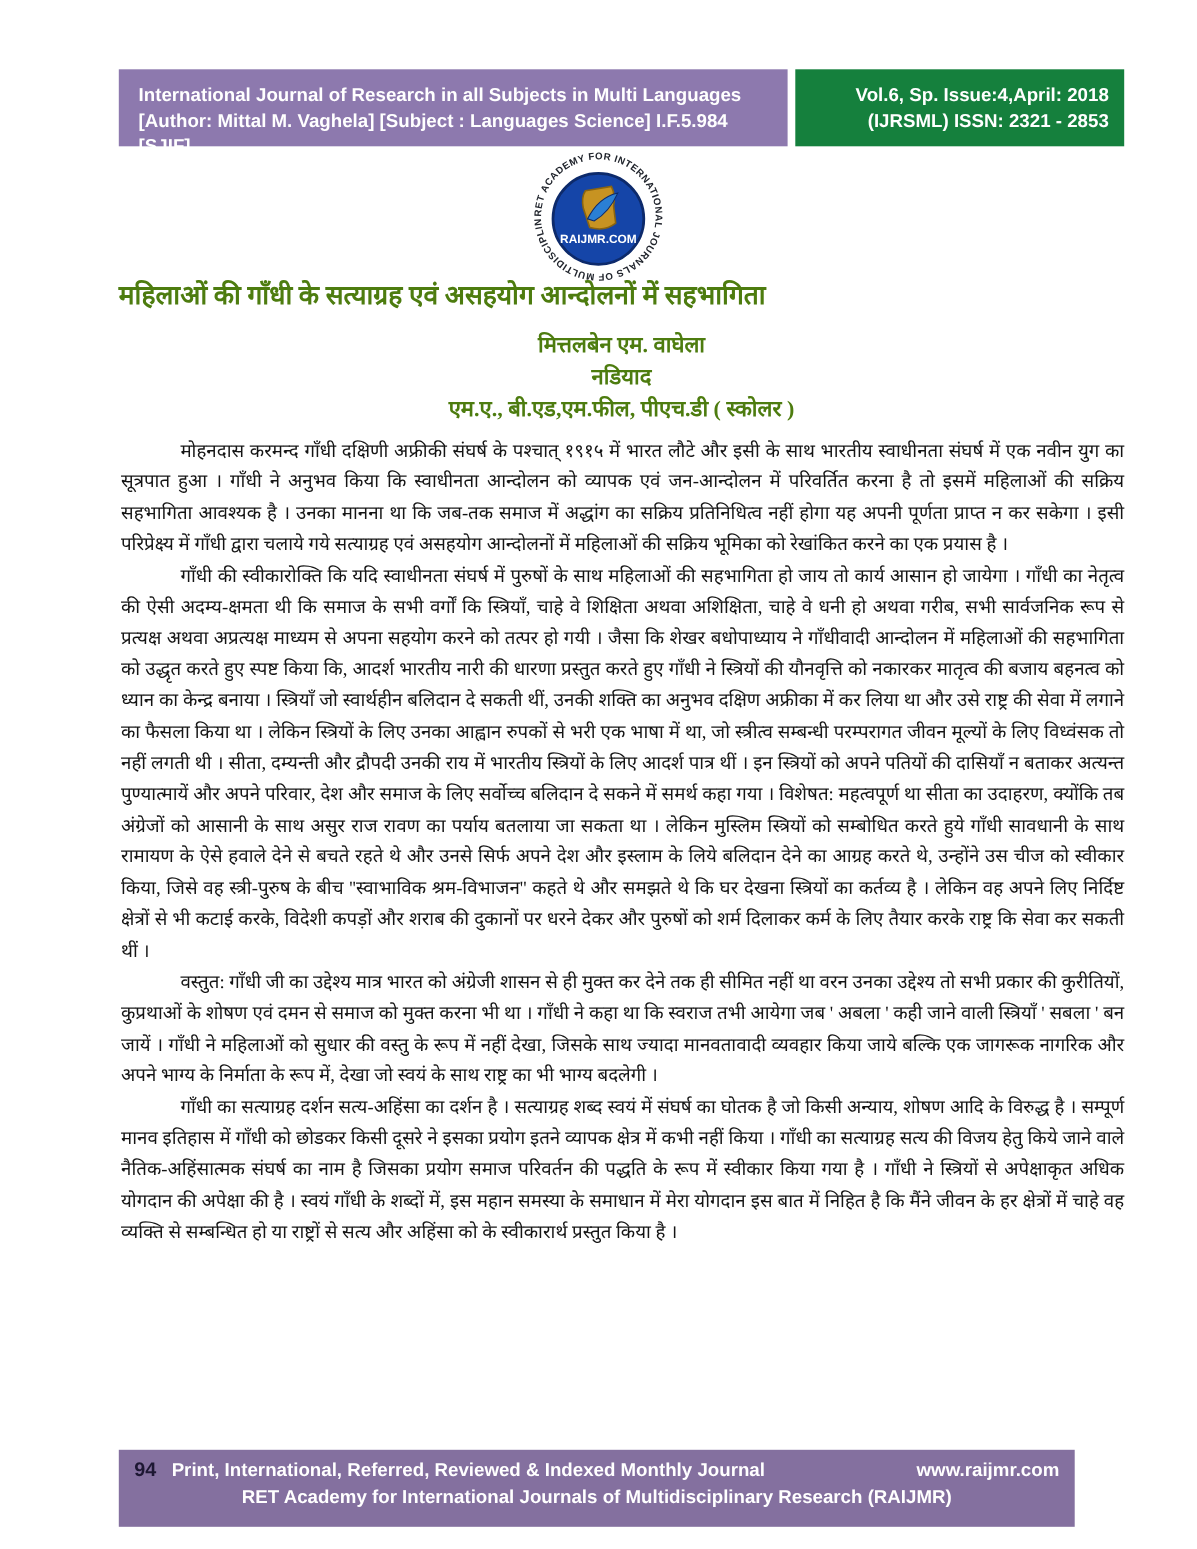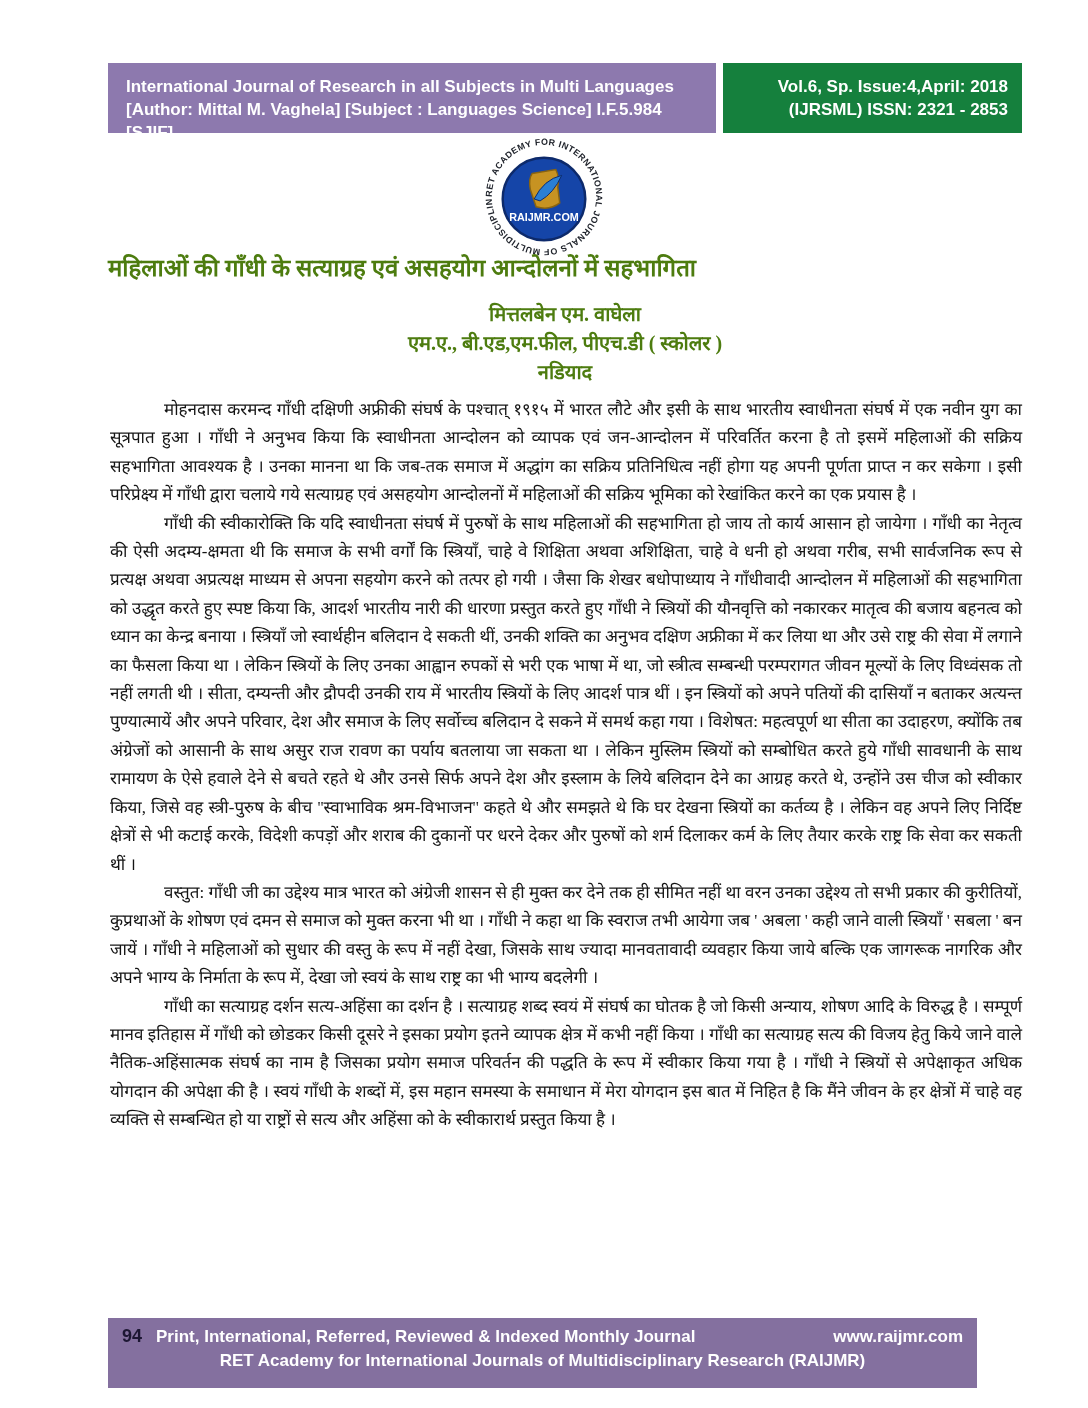--- a/index.html
+++ b/index.html
@@ -69,22 +69,22 @@
     <path d="M48 36 L72 32 Q76 40 74 50 L76 66 Q66 74 52 70 L46 52 Q44 42 48 36 Z" fill="#c79322" stroke="#8a6410" stroke-width="1.5"></path>
     <path d="M50 62 Q60 42 78 38 Q70 56 56 64 Z" fill="#2a7fd4" stroke="#0d2a6b" stroke-width="1"></path>
     <text x="60" y="84" text-anchor="middle" fill="#ffffff" font-size="11" font-weight="bold" font-family="Liberation Sans, sans-serif">RAIJMR.COM</text>
   </svg>
 </div>
 
 <div class="art-title">महिलाओं की गाँधी के सत्याग्रह एवं असहयोग आन्दोलनों में सहभागिता</div>
 
 <div class="byline">
   <div>मित्तलबेन एम. वाघेला</div>
+  <div>नडियाद</div>
   <div>एम.ए., बी.एड,एम.फील, पीएच.डी ( स्कोलर )</div>
-  <div>नडियाद</div>
 </div>
 
 <div class="body-text">
   <p>मोहनदास करमन्द गाँधी दक्षिणी अफ्रीकी संघर्ष के पश्चात् १९१५ में भारत लौटे और इसी के साथ भारतीय स्वाधीनता संघर्ष में एक नवीन युग का सूत्रपात हुआ । गाँधी ने अनुभव किया कि स्वाधीनता आन्दोलन को व्यापक एवं जन-आन्दोलन में परिवर्तित करना है तो इसमें महिलाओं की सक्रिय सहभागिता आवश्यक है । उनका मानना था कि जब-तक समाज में अद्धांग का सक्रिय प्रतिनिधित्व नहीं होगा यह अपनी पूर्णता प्राप्त न कर सकेगा । इसी परिप्रेक्ष्य में गाँधी द्वारा चलाये गये सत्याग्रह एवं असहयोग आन्दोलनों में महिलाओं की सक्रिय भूमिका को रेखांकित करने का एक प्रयास है ।</p>
   <p>गाँधी की स्वीकारोक्ति कि यदि स्वाधीनता संघर्ष में पुरुषों के साथ महिलाओं की सहभागिता हो जाय तो कार्य आसान हो जायेगा । गाँधी का नेतृत्व की ऐसी अदम्य-क्षमता थी कि समाज के सभी वर्गों कि स्त्रियाँ, चाहे वे शिक्षिता अथवा अशिक्षिता, चाहे वे धनी हो अथवा गरीब, सभी सार्वजनिक रूप से प्रत्यक्ष अथवा अप्रत्यक्ष माध्यम से अपना सहयोग करने को तत्पर हो गयी । जैसा कि शेखर बधोपाध्याय ने गाँधीवादी आन्दोलन में महिलाओं की सहभागिता को उद्धृत करते हुए स्पष्ट किया कि, आदर्श भारतीय नारी की धारणा प्रस्तुत करते हुए गाँधी ने स्त्रियों की यौनवृत्ति को नकारकर मातृत्व की बजाय बहनत्व को ध्यान का केन्द्र बनाया । स्त्रियाँ जो स्वार्थहीन बलिदान दे सकती थीं, उनकी शक्ति का अनुभव दक्षिण अफ्रीका में कर लिया था और उसे राष्ट्र की सेवा में लगाने का फैसला किया था । लेकिन स्त्रियों के लिए उनका आह्वान रुपकों से भरी एक भाषा में था, जो स्त्रीत्व सम्बन्धी परम्परागत जीवन मूल्यों के लिए विध्वंसक तो नहीं लगती थी । सीता, दम्यन्ती और द्रौपदी उनकी राय में भारतीय स्त्रियों के लिए आदर्श पात्र थीं । इन स्त्रियों को अपने पतियों की दासियाँ न बताकर अत्यन्त पुण्यात्मायें और अपने परिवार, देश और समाज के लिए सर्वोच्च बलिदान दे सकने में समर्थ कहा गया । विशेषत: महत्वपूर्ण था सीता का उदाहरण, क्योंकि तब अंग्रेजों को आसानी के साथ असुर राज रावण का पर्याय बतलाया जा सकता था । लेकिन मुस्लिम स्त्रियों को सम्बोधित करते हुये गाँधी सावधानी के साथ रामायण के ऐसे हवाले देने से बचते रहते थे और उनसे सिर्फ अपने देश और इस्लाम के लिये बलिदान देने का आग्रह करते थे, उन्होंने उस चीज को स्वीकार किया, जिसे वह स्त्री-पुरुष के बीच ''स्वाभाविक श्रम-विभाजन'' कहते थे और समझते थे कि घर देखना स्त्रियों का कर्तव्य है । लेकिन वह अपने लिए निर्दिष्ट क्षेत्रों से भी कटाई करके, विदेशी कपड़ों और शराब की दुकानों पर धरने देकर और पुरुषों को शर्म दिलाकर कर्म के लिए तैयार करके राष्ट्र कि सेवा कर सकती थीं ।</p>
   <p>वस्तुत: गाँधी जी का उद्देश्य मात्र भारत को अंग्रेजी शासन से ही मुक्त कर देने तक ही सीमित नहीं था वरन उनका उद्देश्य तो सभी प्रकार की कुरीतियों, कुप्रथाओं के शोषण एवं दमन से समाज को मुक्त करना भी था । गाँधी ने कहा था कि स्वराज तभी आयेगा जब ' अबला ' कही जाने वाली स्त्रियाँ ' सबला ' बन जायें । गाँधी ने महिलाओं को सुधार की वस्तु के रूप में नहीं देखा, जिसके साथ ज्यादा मानवतावादी व्यवहार किया जाये बल्कि एक जागरूक नागरिक और अपने भाग्य के निर्माता के रूप में, देखा जो स्वयं के साथ राष्ट्र का भी भाग्य बदलेगी ।</p>
   <p>गाँधी का सत्याग्रह दर्शन सत्य-अहिंसा का दर्शन है । सत्याग्रह शब्द स्वयं में संघर्ष का घोतक है जो किसी अन्याय, शोषण आदि के विरुद्ध है । सम्पूर्ण मानव इतिहास में गाँधी को छोडकर किसी दूसरे ने इसका प्रयोग इतने व्यापक क्षेत्र में कभी नहीं किया । गाँधी का सत्याग्रह सत्य की विजय हेतु किये जाने वाले नैतिक-अहिंसात्मक संघर्ष का नाम है जिसका प्रयोग समाज परिवर्तन की पद्धति के रूप में स्वीकार किया गया है । गाँधी ने स्त्रियों से अपेक्षाकृत अधिक योगदान की अपेक्षा की है । स्वयं गाँधी के शब्दों में, इस महान समस्या के समाधान में मेरा योगदान इस बात में निहित है कि मैंने जीवन के हर क्षेत्रों में चाहे वह व्यक्ति से सम्बन्धित हो या राष्ट्रों से सत्य और अहिंसा को के स्वीकारार्थ प्रस्तुत किया है ।</p>
 </div>
 
 <div class="ftr">

